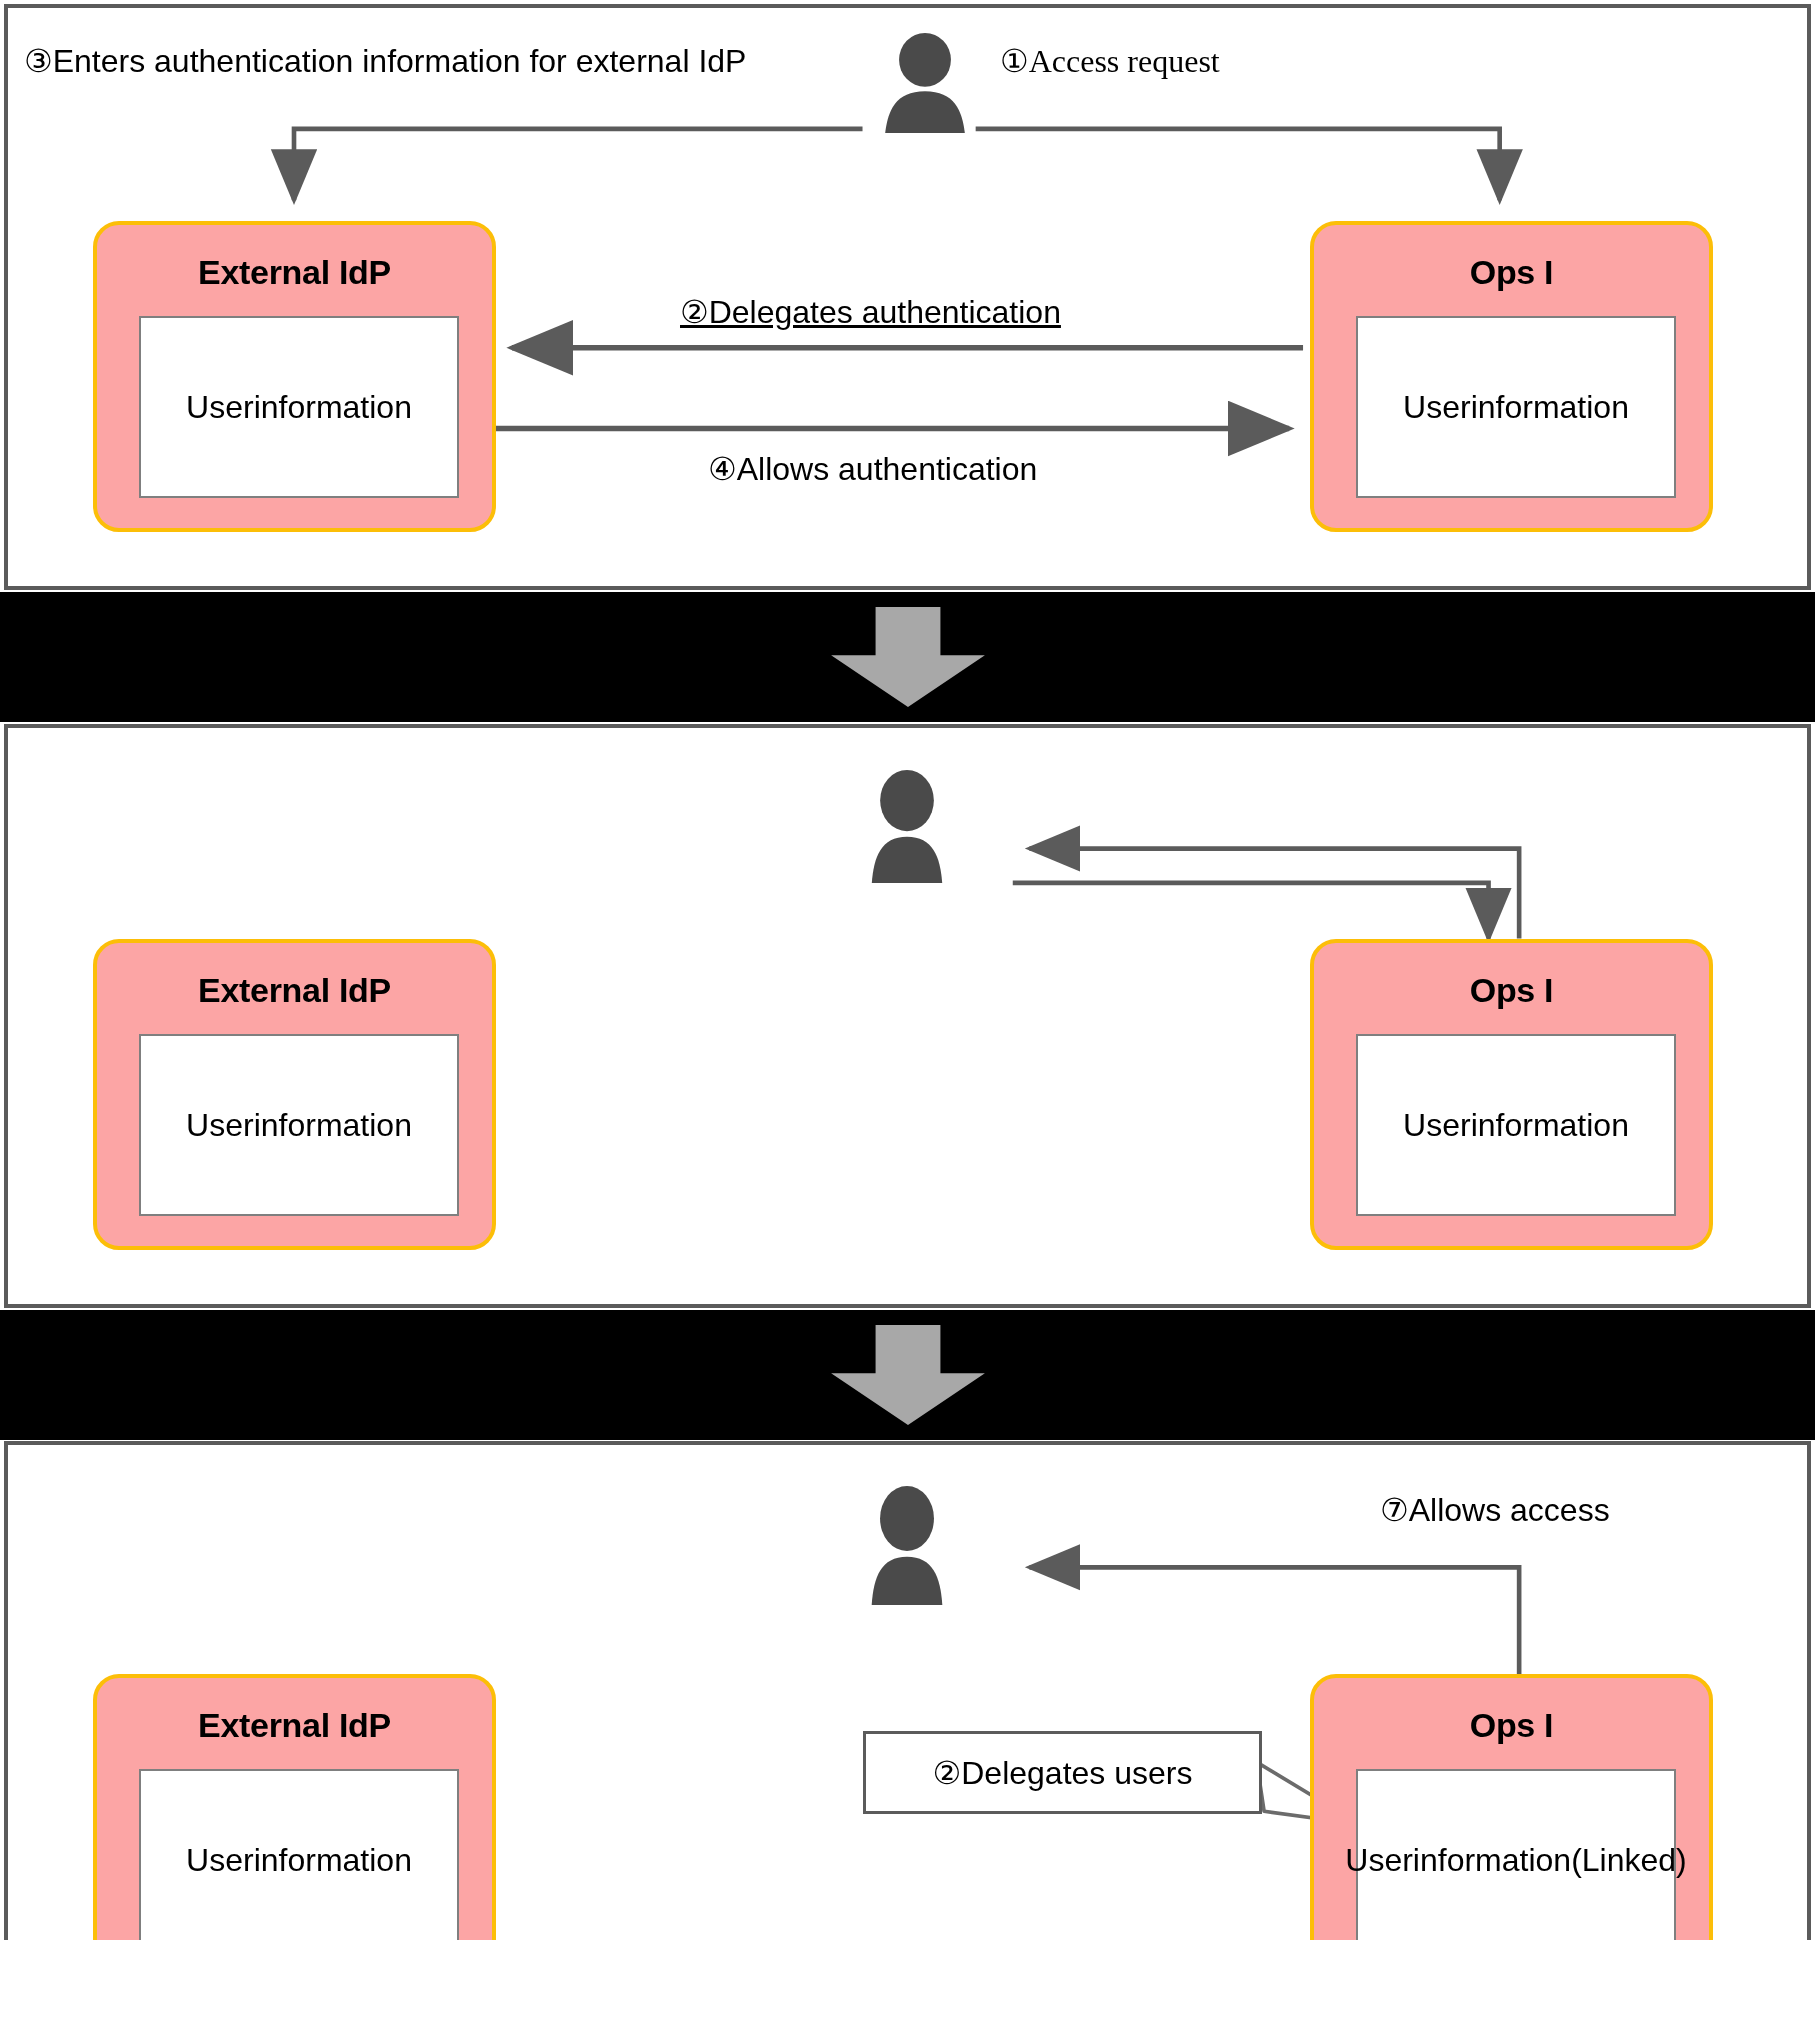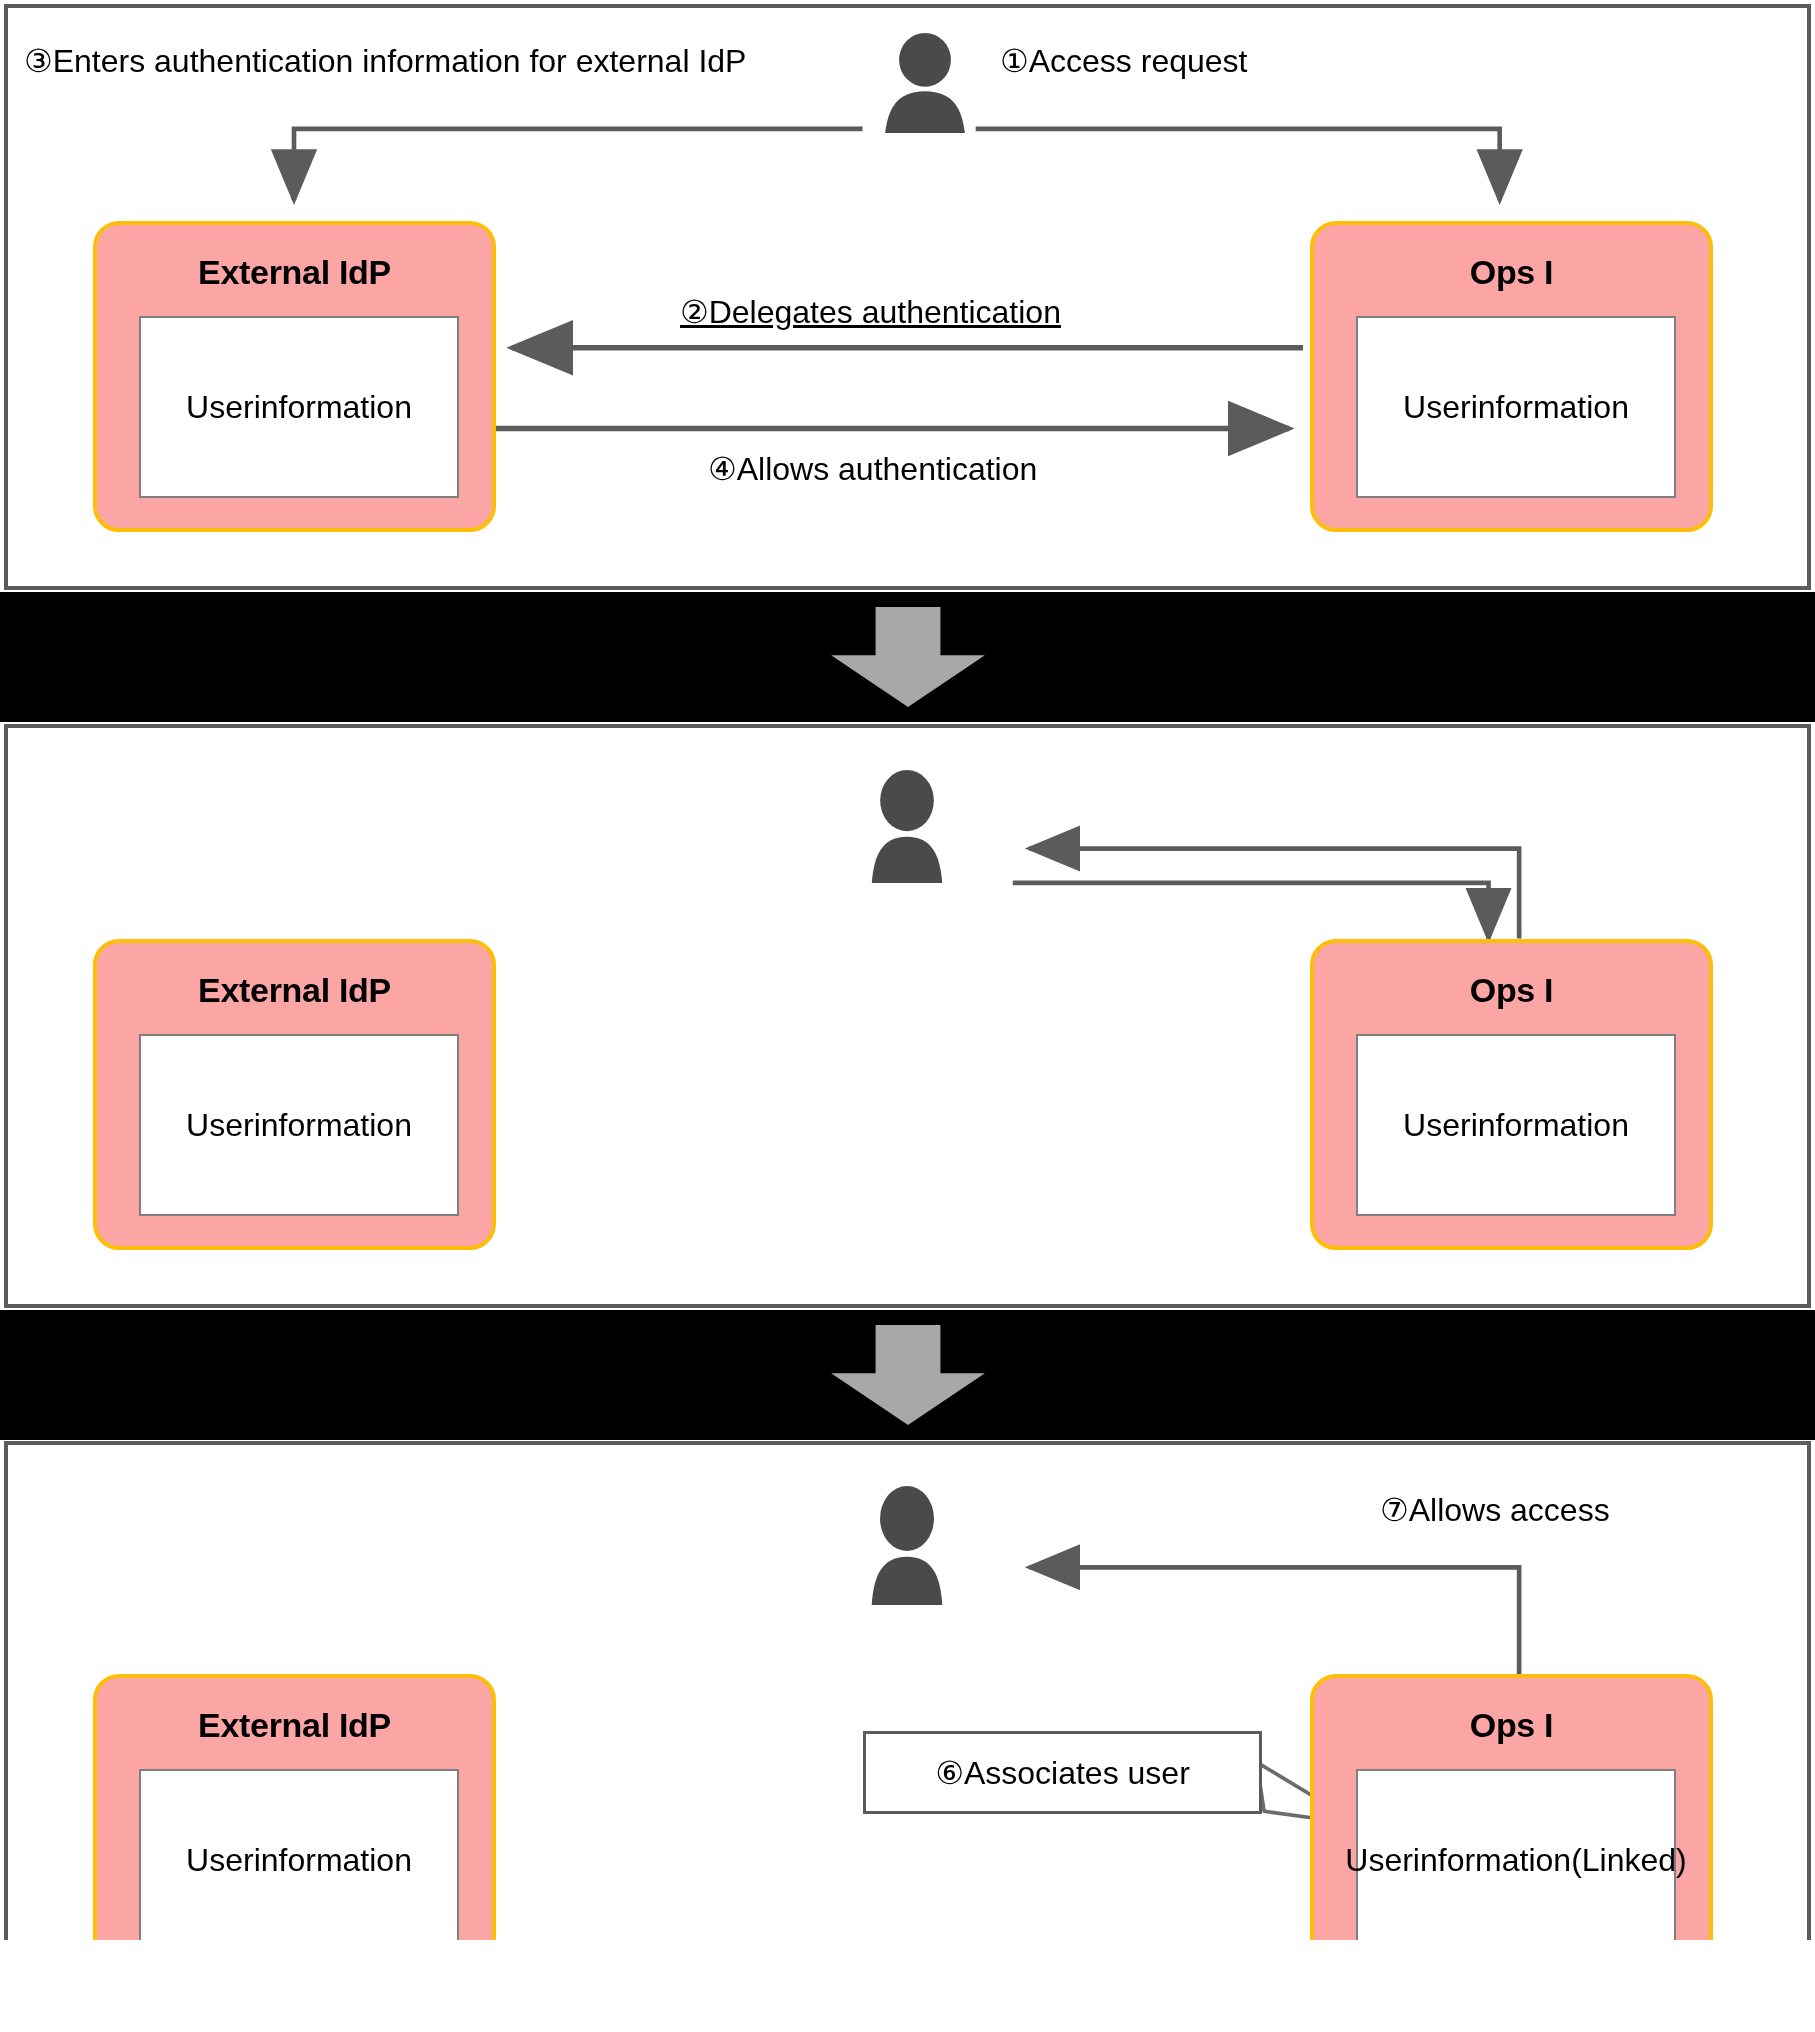--- a/index.html
+++ b/index.html
@@ -165,21 +165,21 @@
     </g>
 
     <g>
       <polygon points="1355,1900 1363,1953 1466,1967" fill="#ffffff" stroke="#6b6b6b" stroke-width="4" stroke-linejoin="round"></polygon>
       <polygon points="1448,1952 1480,1968 1448,1982" fill="#6b6b6b"></polygon>
     </g>
   </svg>
 
   <div class="lbl" style="left:24px; top:44px;">③Enters authentication information for external IdP</div>
 
-  <div class="lbl" style="left:1000px; top:44px;">①Access request</div>
+  <div class="lbl" style="left:1000px; top:44px;font-family:Liberation Serif, serif;">①Access request</div>
 
   <svg class="person" style="left:871px; top:33px;" width="108" height="100" viewBox="0 0 116 108">
     <ellipse cx="58" cy="29" rx="28" ry="29" fill="#4a4a4a"></ellipse>
     <path d="M 58,63 C 26,63 18,84 15,108 L 101,108 C 98,84 90,63 58,63 Z" fill="#4a4a4a"></path>
   </svg>
 
   <div class="actor" style="left:93px; top:221px; width:403px; height:311px;">
     <div class="actor-title" style="top:28px;">External IdP</div>
     <div class="userinfo" style="left:42px; top:91px; width:320px; height:182px;">
       <span>User</span>
@@ -239,17 +239,17 @@
   <div class="actor" style="left:1310px; top:1674px; width:403px; height:311px;">
     <div class="actor-title" style="top:28px;">Ops I</div>
     <div class="userinfo" style="left:42px; top:91px; width:320px; height:182px;">
       <span>User</span>
       <span>information</span>
       <span>(Linked)</span>
     </div>
   </div>
 
   <div class="callout" style="left:863px; top:1731px; width:399px; height:83px;">
-    <span>⑥Associates user</span>
+    <span>②Delegates users</span>
   </div>
 
 </div>
 
 
 </body></html>

